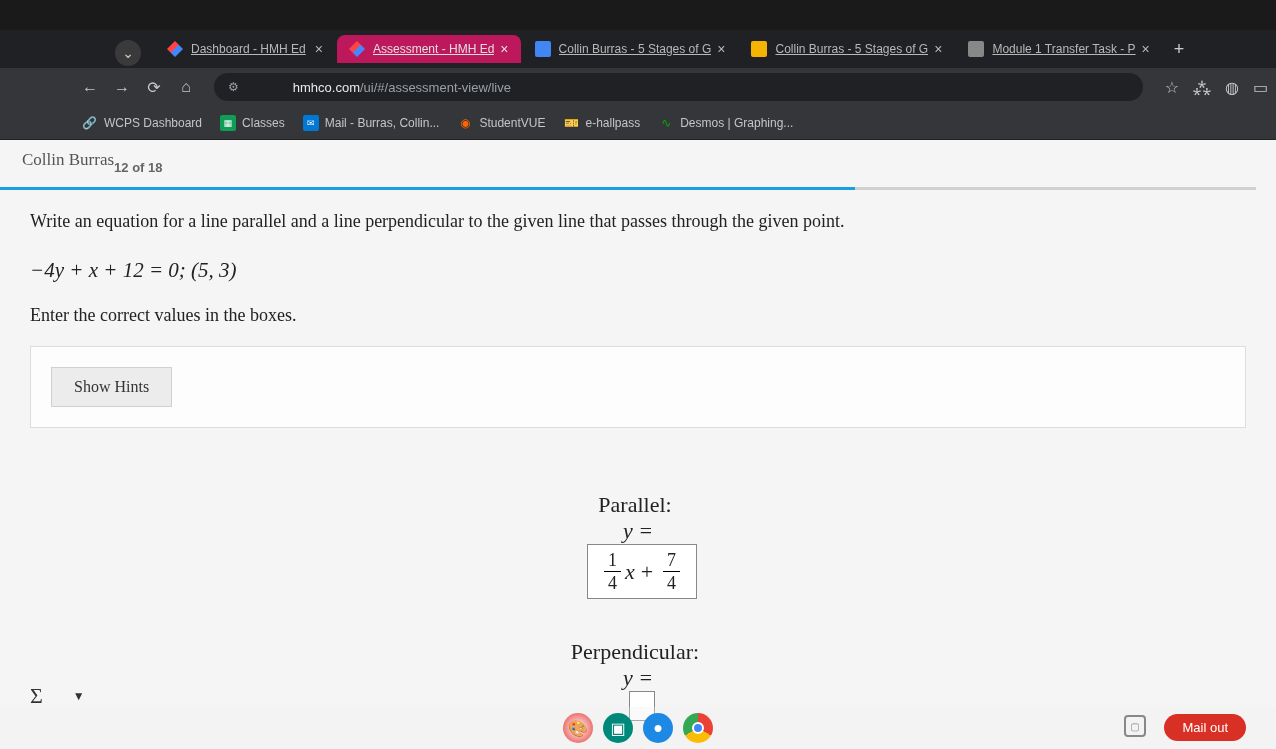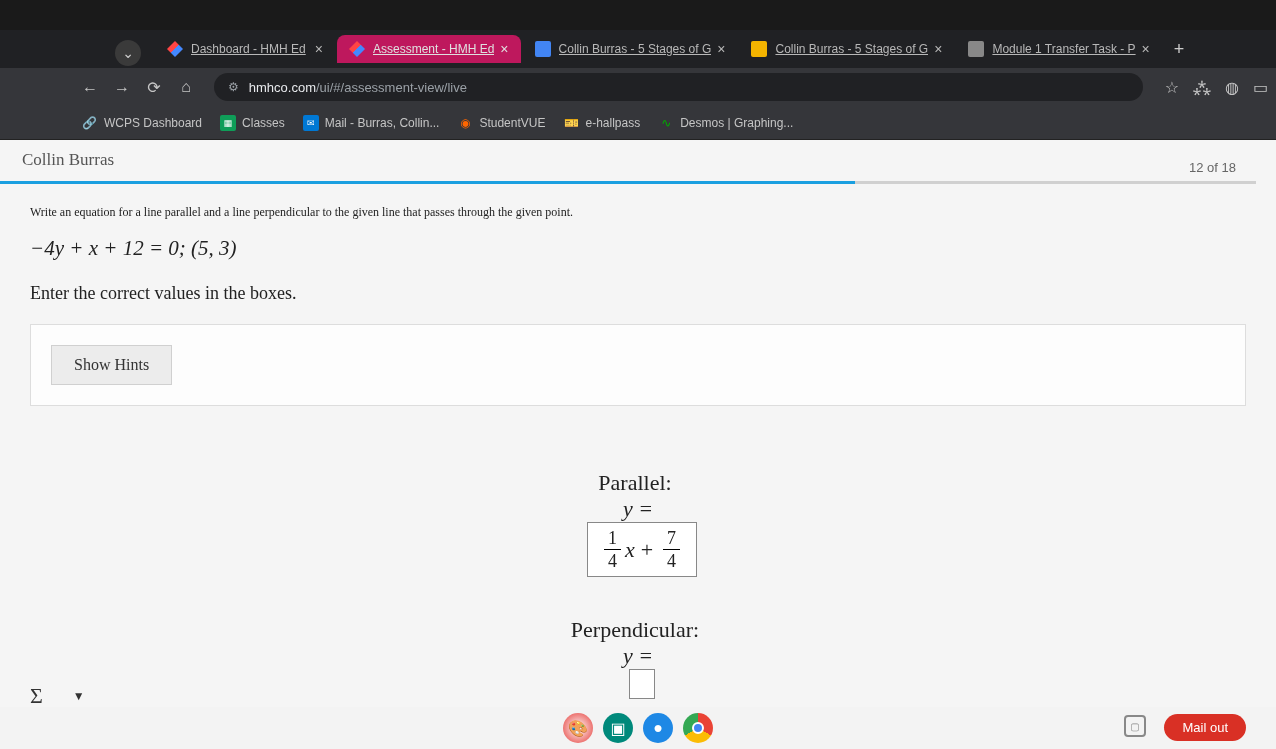--- a/index.html
+++ b/index.html
@@ -93,21 +93,21 @@
     border-radius: 20px;
     height: 28px;
     display: flex;
     align-items: center;
     padding: 0 14px;
     font-size: 13px;
     color: #9aa0a6;
     margin-left: 6px;
     margin-right: 10px;
   }
-  .url-pill .domain { color: #e8eaed; }
+  .url-pill .domain { color: #e8eaed; margin-left: 44px; }
   .url-icon { margin-right: 10px; font-size: 12px; }
   
   .bookmarks {
     background: #35363a;
     height: 34px;
     display: flex;
     align-items: center;
     padding: 0 8px 0 82px;
     gap: 18px;
     color: #c5c5c5;
@@ -119,35 +119,34 @@
   .bm-icon { width: 16px; height: 16px; display: inline-flex; align-items: center; justify-content: center; font-size: 12px; }
   
   .content {
     background: #f5f5f5;
     height: calc(749px - 30px - 38px - 38px - 34px);
     position: relative;
     overflow: hidden;
   }
   
   .header-name {
-    padding: 10px 20px 6px 22px;
+    padding: 10px 20px 12px 22px;
     font-family: Georgia, serif;
     font-size: 17px;
     color: #555;
     display: flex;
-    justify-content: space-between;
-    gap: 33px;
   }
   
   .progress-count {
     font-size: 13px;
     color: #666;
     font-family: Arial, sans-serif;
     padding-right: 20px;
     padding-top: 10px;
+    font-weight: bold;
   }
   
   .progress-wrap {
     padding: 0 20px 0 0;
     position: relative;
     height: 6px;
     margin-bottom: 18px;
   }
   .progress-track {
     height: 3px;
@@ -163,22 +162,22 @@
     left: 0;
   }
   
   .question-body {
     padding: 0 30px;
     font-family: Georgia, 'Times New Roman', serif;
     color: #222;
   }
   
   .instruction {
-    font-size: 12px;
-    margin-bottom: 16px;
+    font-size: 18px;
+    margin-bottom: 26px;
   }
   
   .equation-row {
     font-size: 21px;
     font-style: italic;
     margin-bottom: 22px;
     font-family: 'Times New Roman', serif;
   }
   
   .sub-instruction {

